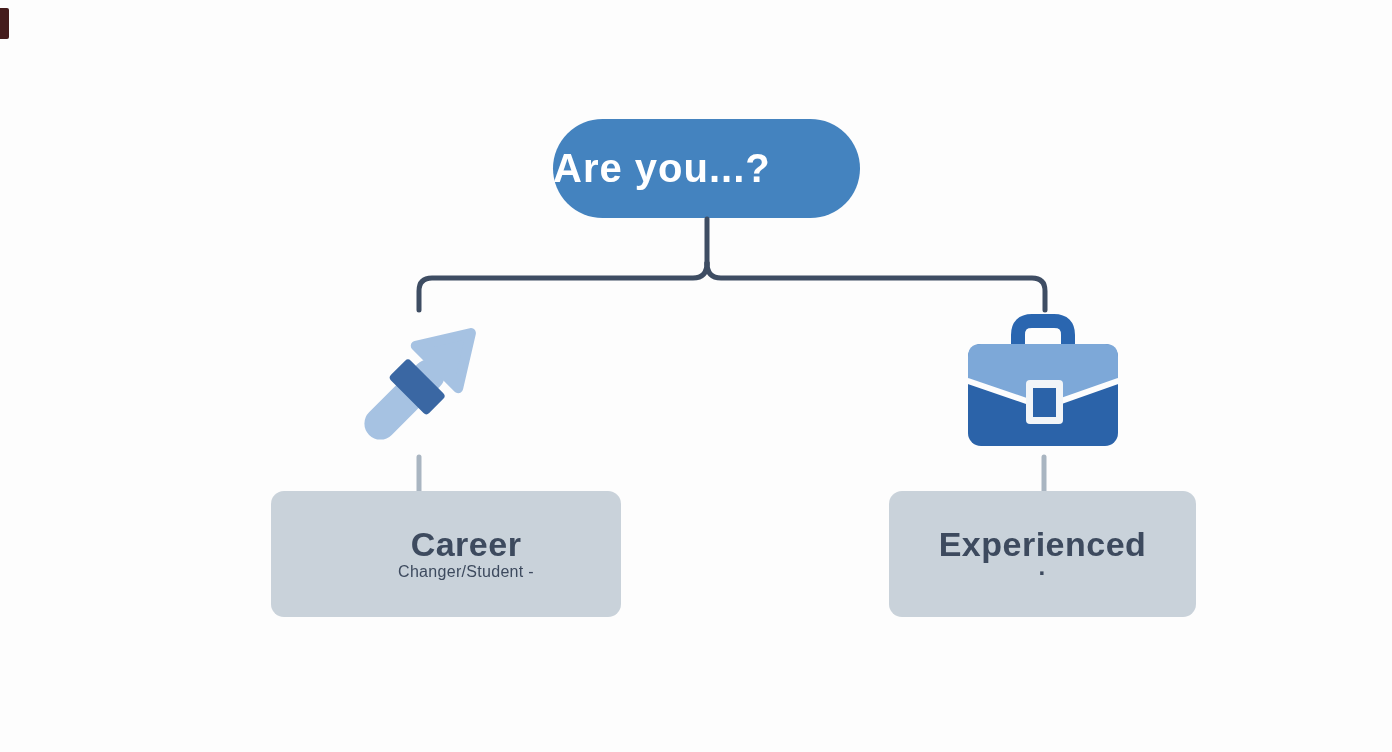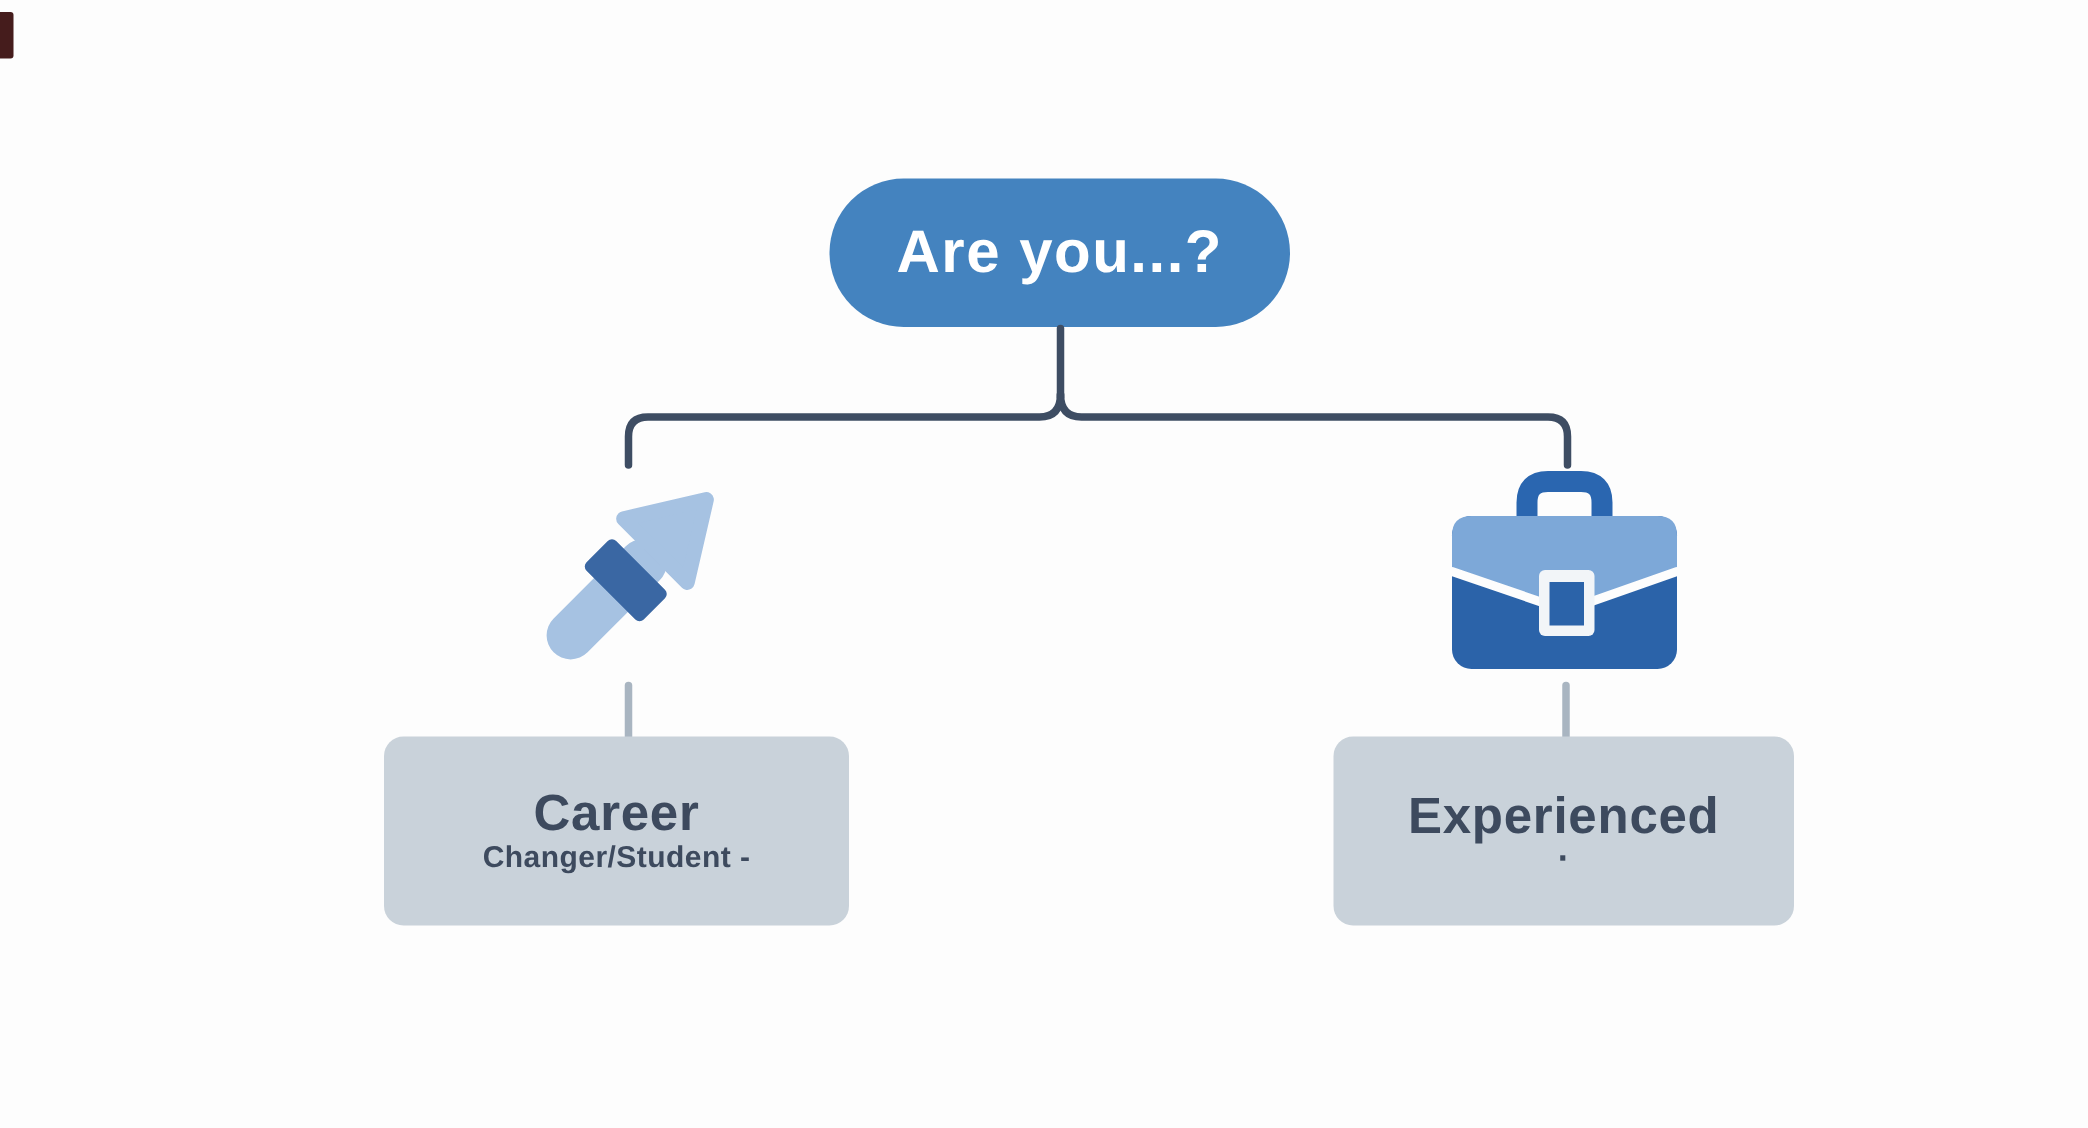--- a/index.html
+++ b/index.html
@@ -15,21 +15,21 @@
     width:9px; height:31px;
     background:#451c1c;
     border-radius:0 2px 2px 0;
   }
   
   .pill {
     position:absolute; left:553px; top:119px;
     width:307px; height:99px;
     background:#4483bf;
     border-radius:50px;
-    display:flex; align-items:center; justify-content:center;
+    display:flex; align-items:center; 
   }
   .pill-label {
     color:#ffffff; font-size:40px; font-weight:700; letter-spacing:1px;
   }
   
   .connectors { position:absolute; left:0; top:0; }
   .dark-line { stroke:#3e4d63; stroke-width:5; fill:none; stroke-linecap:round; }
   .light-line { stroke:#a9b5c1; stroke-width:5; fill:none; stroke-linecap:round; }
   
   .arrow-svg { position:absolute; left:349px; top:313px; }
@@ -45,24 +45,24 @@
   .bc-buckle-inner { fill:#2b63a9; }
   
   .box {
     position:absolute; top:491px;
     height:126px;
     background:#c9d2da;
     border-radius:13px;
     display:flex; flex-direction:column; align-items:center; justify-content:center;
     color:#3d4a5e; text-align:center;
   }
-  .box-left  { left:256px; width:310px; }
+  .box-left  { left:271px; width:310px;padding-left:40px; }
   .box-right { left:889px; width:307px; }
   .line-big   { font-size:34px; font-weight:700; line-height:1.08; letter-spacing:0.5px; }
-  .line-small { font-size:20px; font-weight:700; line-height:1.15; letter-spacing:0.3px; }
+  .line-small { font-size:16px; font-weight:400; line-height:1.15; letter-spacing:0.3px; }
   .line-dot   { font-size:24px; font-weight:700; line-height:0.8; }
 </style>
 </head>
 <body>
 
 <div class="canvas">
 
   <div class="corner-artifact"></div>
 
   <div class="pill">

